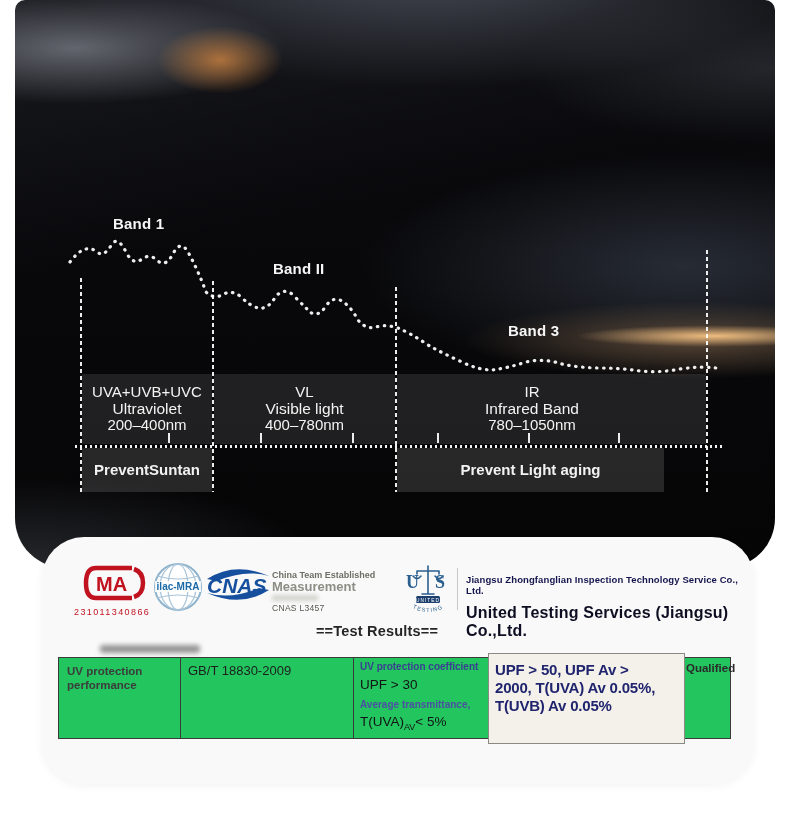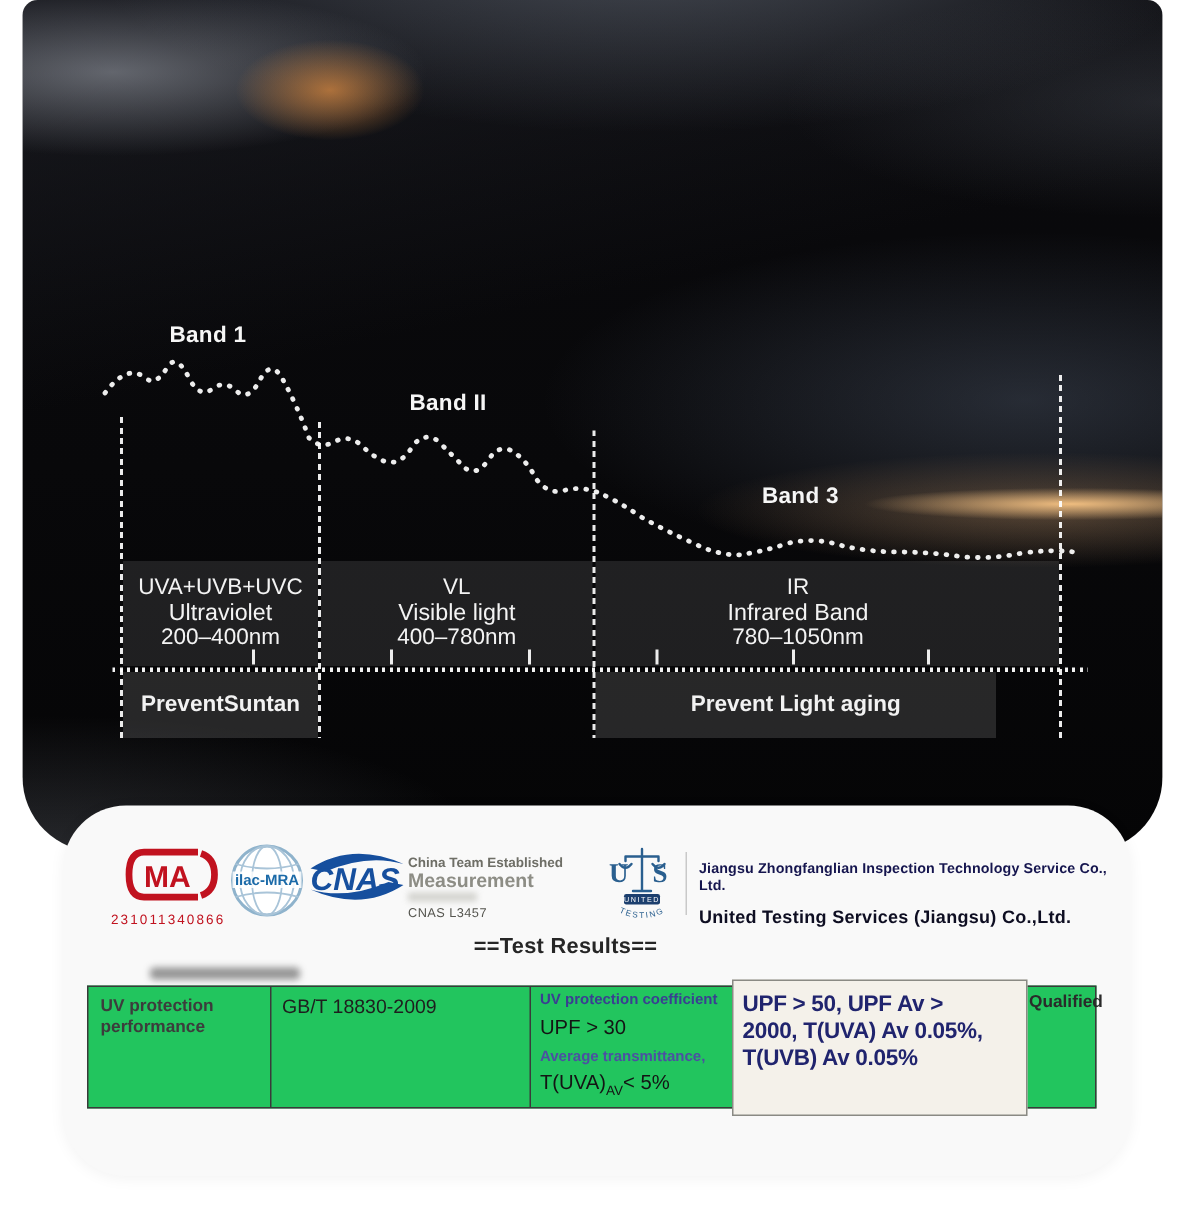--- a/index.html
+++ b/index.html
@@ -49,21 +49,21 @@
   .cnas-logo{position:absolute;left:163px;top:30px;}
   .cnas-text{position:absolute;left:230px;top:33px;line-height:10px;}
   .cnas-text .t1{font-size:9px;font-weight:bold;color:#6e6e66;}
   .cnas-text .t2{font-size:13px;font-weight:bold;color:#8d8d85;margin-top:2px;}
   .cnas-blur{width:46px;height:6px;margin:3px 0 2px 0;background:#b9b9b2;filter:blur(2px);opacity:.6;}
   .cnas-text .t3{font-size:8.5px;color:#55554f;letter-spacing:.3px;}
   .uts{position:absolute;left:362px;top:27px;}
   .v-divider{position:absolute;left:415px;top:31px;width:1px;height:42px;background:#c9c9c9;}
   .company{position:absolute;left:424px;top:37px;width:280px;}
   .company .c1{font-size:9.5px;font-weight:bold;color:#15154e;letter-spacing:.1px;}
-  .company .c2{font-size:12px;font-weight:bold;color:#0e0e22;margin-top:8px;letter-spacing:.2px;}
+  .company .c2{font-size:16px;font-weight:bold;color:#0e0e22;margin-top:8px;letter-spacing:.2px;}
   .results-title{position:absolute;left:0;right:42px;top:86px;text-align:center;
                  font-size:14.5px;font-weight:bold;color:#262626;letter-spacing:.2px;}
   .smudge{position:absolute;left:58px;top:108px;width:100px;height:8px;background:rgba(45,45,45,.5);
           filter:blur(2.5px);border-radius:3px;}
   
   .rtable{position:absolute;left:16px;top:120px;width:673px;height:82px;display:grid;
           grid-template-columns:122px 173px 135px 195px 48px;
           border:1px solid #3a3a3a;box-sizing:border-box;background:#22c55e;}
   .cell{border-right:1px solid #3a3a3a;box-sizing:border-box;position:relative;overflow:visible;}
   .cell:last-child{border-right:none;}

